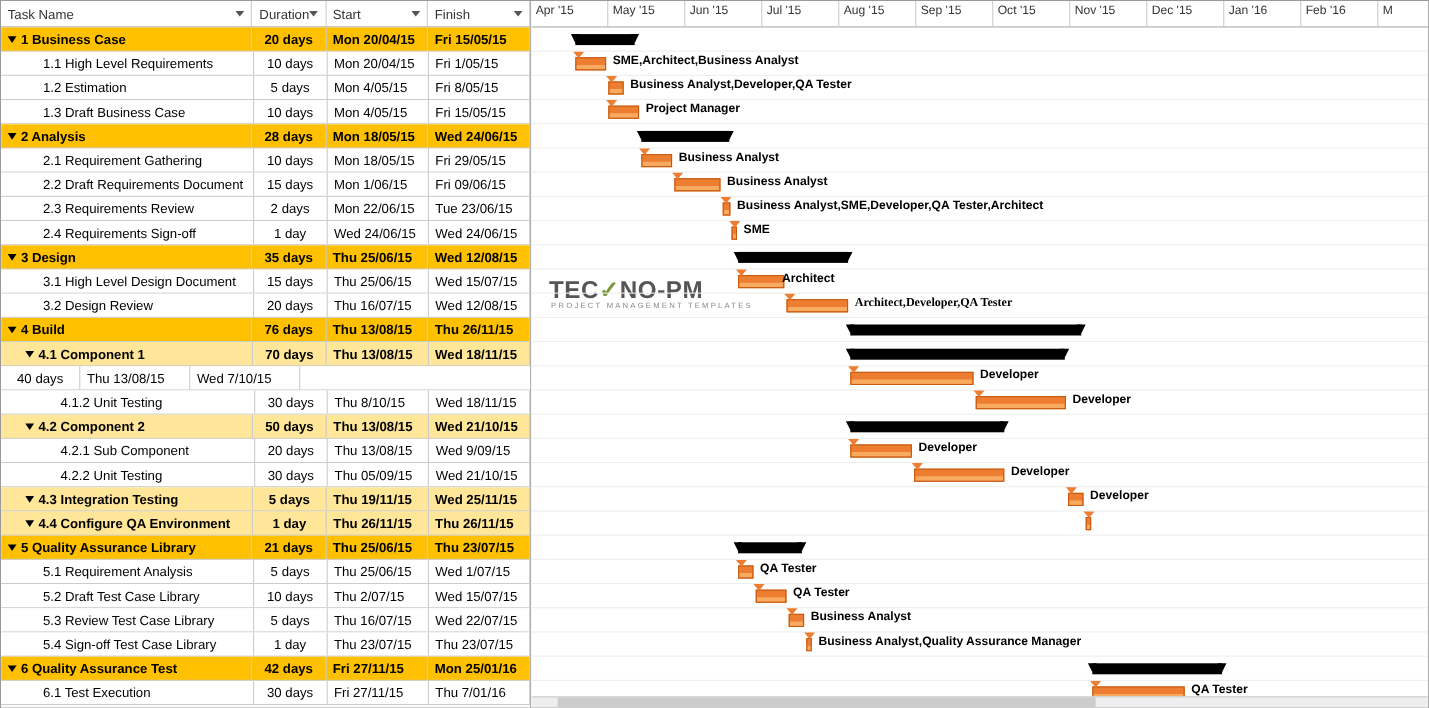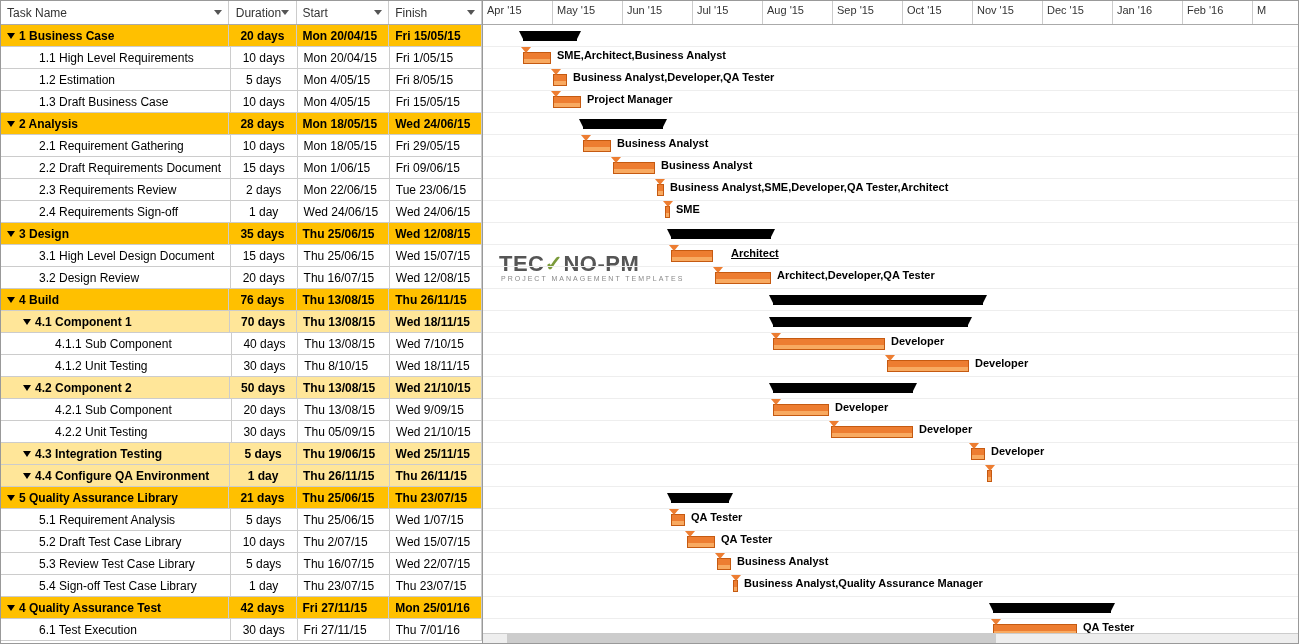--- a/index.html
+++ b/index.html
@@ -289,23 +289,20 @@
         <div class="task-row lvl1">
           <div class="cell col-name indent1">
             <span class="triangle"></span>
             <span>4.1 Component 1</span>
           </div>
           <div class="cell col-dur">70 days</div>
           <div class="cell col-start">Thu 13/08/15</div>
           <div class="cell col-finish">Wed 18/11/15</div>
         </div>
         <div class="task-row lvl2">
-          <div class="cell col-name indent3">
-            <span>4.1.1 Sub Component</span>
-          </div>
           <div class="cell col-dur">40 days</div>
           <div class="cell col-start">Thu 13/08/15</div>
           <div class="cell col-finish">Wed 7/10/15</div>
         </div>
         <div class="task-row lvl2">
           <div class="cell col-name indent3">
             <span>4.1.2 Unit Testing</span>
           </div>
           <div class="cell col-dur">30 days</div>
           <div class="cell col-start">Thu 8/10/15</div>
@@ -335,21 +332,21 @@
           <div class="cell col-dur">30 days</div>
           <div class="cell col-start">Thu 05/09/15</div>
           <div class="cell col-finish">Wed 21/10/15</div>
         </div>
         <div class="task-row lvl1">
           <div class="cell col-name indent1">
             <span class="triangle"></span>
             <span>4.3 Integration Testing</span>
           </div>
           <div class="cell col-dur">5 days</div>
-          <div class="cell col-start">Thu 19/06/15</div>
+          <div class="cell col-start">Thu 19/11/15</div>
           <div class="cell col-finish">Wed 25/11/15</div>
         </div>
         <div class="task-row lvl1">
           <div class="cell col-name indent1">
             <span class="triangle"></span>
             <span>4.4 Configure QA Environment</span>
           </div>
           <div class="cell col-dur">1 day</div>
           <div class="cell col-start">Thu 26/11/15</div>
           <div class="cell col-finish">Thu 26/11/15</div>
@@ -391,21 +388,21 @@
           <div class="cell col-name indent2">
             <span>5.4 Sign-off Test Case Library</span>
           </div>
           <div class="cell col-dur">1 day</div>
           <div class="cell col-start">Thu 23/07/15</div>
           <div class="cell col-finish">Thu 23/07/15</div>
         </div>
         <div class="task-row lvl0">
           <div class="cell col-name ">
             <span class="triangle"></span>
-            <span>4 Quality Assurance Test</span>
+            <span>6 Quality Assurance Test</span>
           </div>
           <div class="cell col-dur">42 days</div>
           <div class="cell col-start">Fri 27/11/15</div>
           <div class="cell col-finish">Mon 25/01/16</div>
         </div>
         <div class="task-row lvl2">
           <div class="cell col-name indent2">
             <span>6.1 Test Execution</span>
           </div>
           <div class="cell col-dur">30 days</div>
@@ -474,26 +471,26 @@
         <div class="gantt-row" style="top: 176px;">
           <div class="bar" style="left: 182px; width: 5px;"></div>
           <div class="bar-label" style="left: 193px;">SME</div>
           <div class="link-arrow" style="left: 180px; top: 0px;"></div>
         </div>
         <div class="gantt-row" style="top: 198px;">
           <div class="summary-bar" style="left: 188px; width: 100px;"></div>
         </div>
         <div class="gantt-row" style="top: 220px;">
           <div class="bar" style="left: 188px; width: 42px;"></div>
-          <div class="bar-label" style="left: 248px; text-decoration: underline;">Architect</div>
+          <div class="bar-label" style="left: 228px;">Architect</div>
           <div class="link-arrow" style="left: 186px; top: 0px;"></div>
         </div>
         <div class="gantt-row" style="top: 242px;">
           <div class="bar" style="left: 232px; width: 56px;"></div>
-          <div class="bar-label" style="left: 294px;">Architect,Developer,QA Tester</div>
+          <div class="bar-label" style="left: 294px; font-family: Liberation Serif, serif;">Architect,Developer,QA Tester</div>
           <div class="link-arrow" style="left: 230px; top: 0px;"></div>
         </div>
         <div class="gantt-row" style="top: 264px;">
           <div class="summary-bar" style="left: 290px; width: 210px;"></div>
         </div>
         <div class="gantt-row" style="top: 286px;">
           <div class="summary-bar" style="left: 290px; width: 195px;"></div>
         </div>
         <div class="gantt-row" style="top: 308px;">
           <div class="bar" style="left: 290px; width: 112px;"></div>

